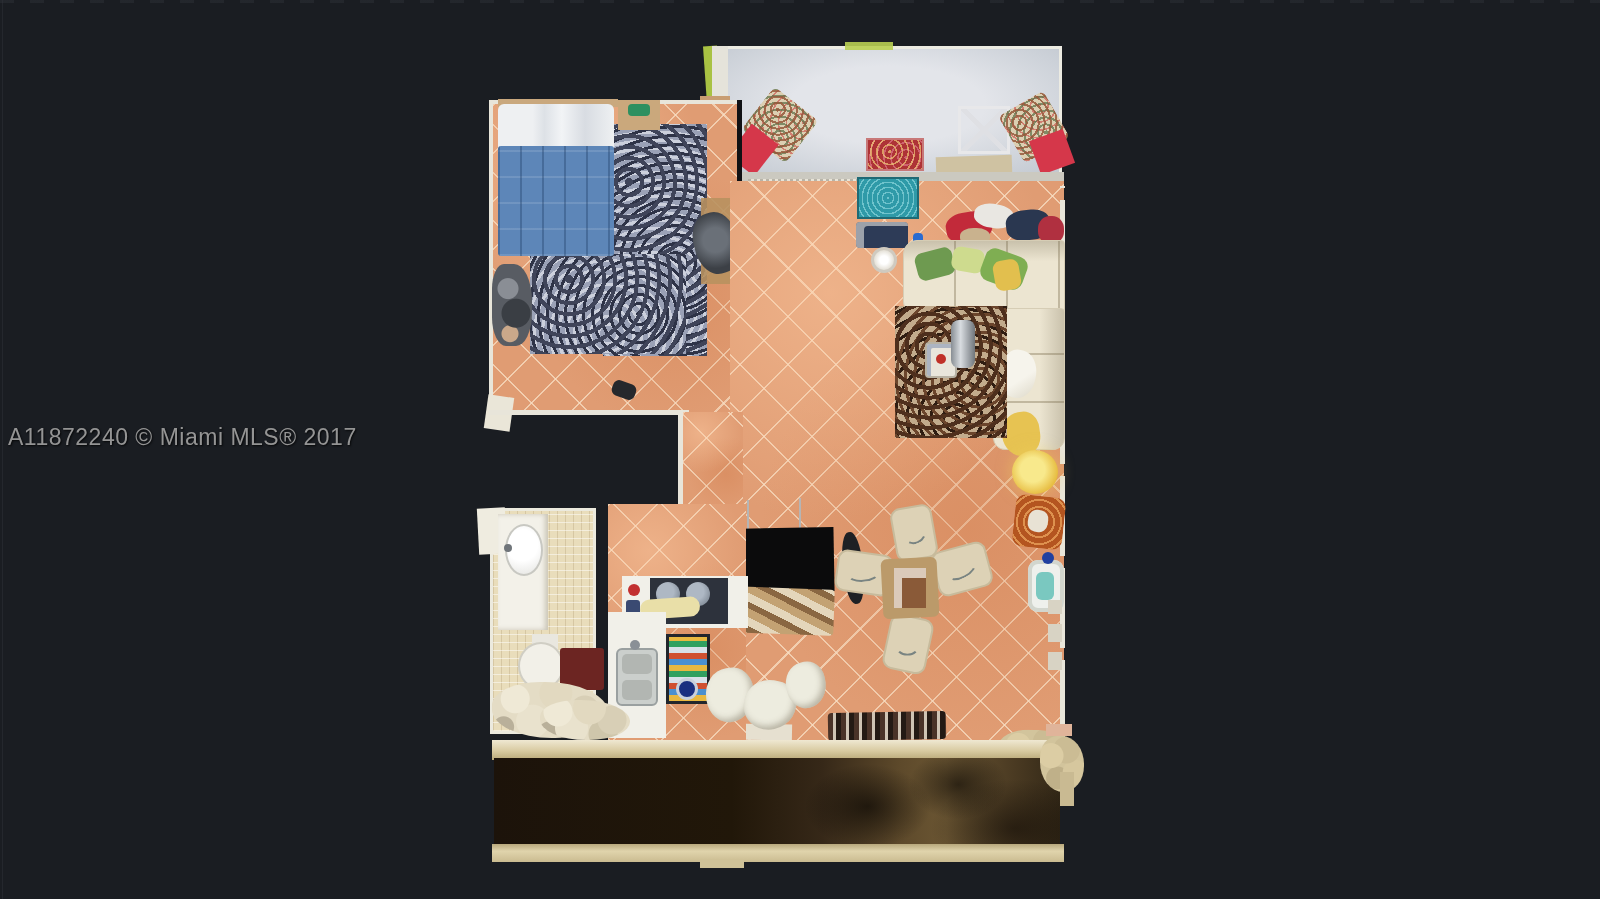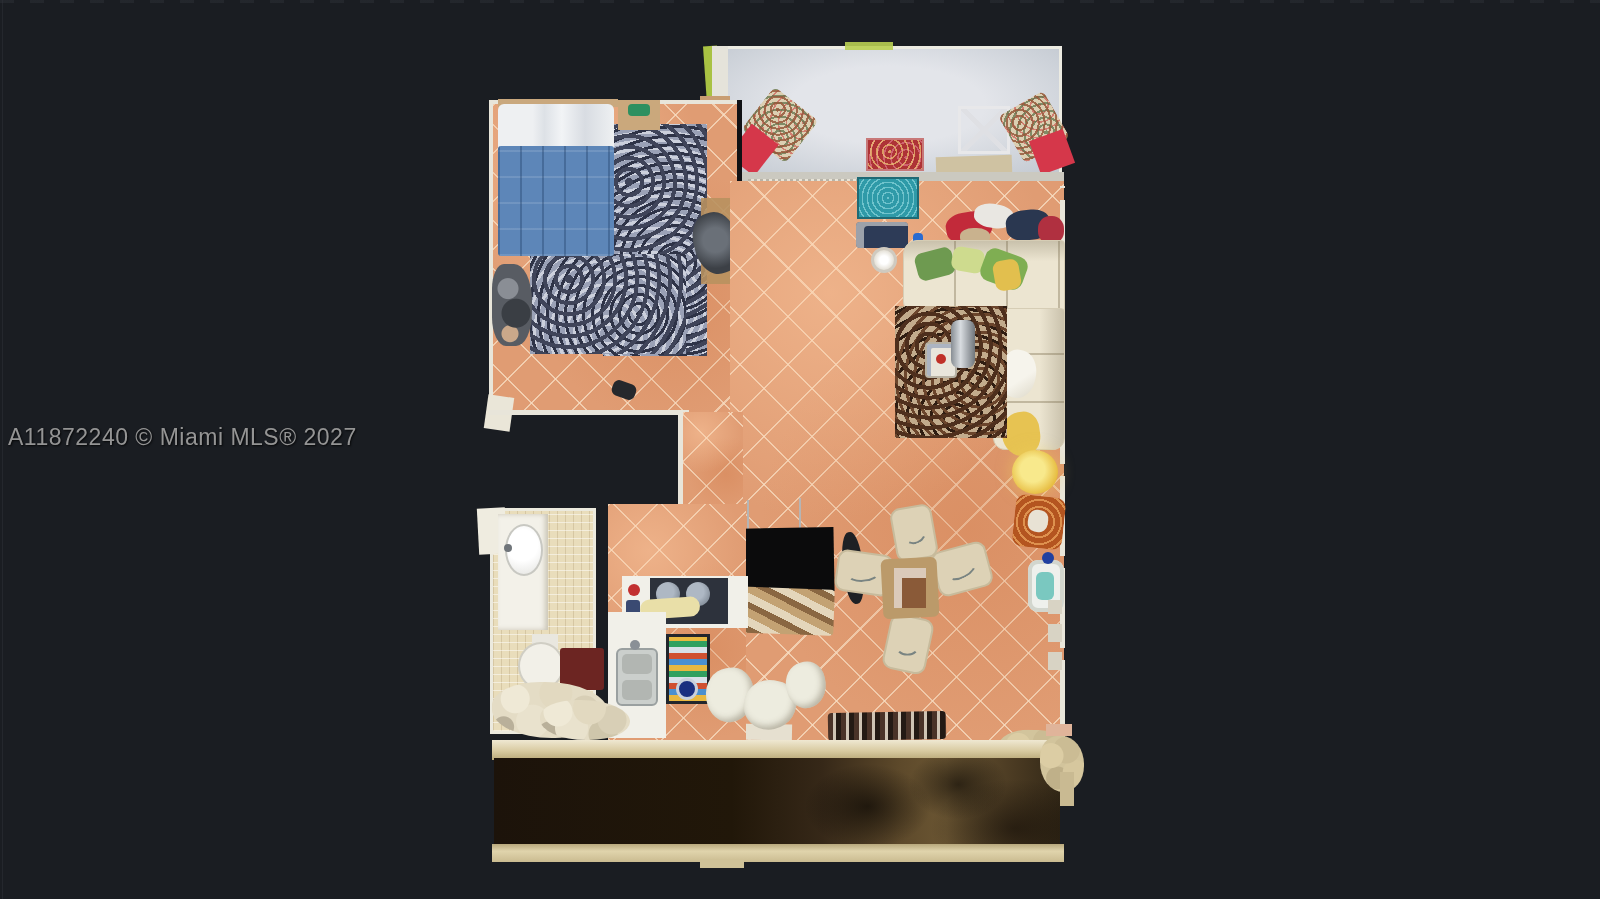--- a/index.html
+++ b/index.html
@@ -71,21 +71,21 @@
   .edge-dashes { background:repeating-linear-gradient(90deg,#2b2f35 0 14px, transparent 14px 30px); opacity:.55; }
 </style>
 </head>
 <body>
 
 <div id="stage">
 
   <div class="abs edge-dashes" style="left:0;top:0;width:1600px;height:3px;"></div>
   <div class="abs" style="left:2px;top:0;width:1px;height:899px;background:#34383e;opacity:.4;"></div>
 
-  <div id="watermark" class="abs">A11872240 © Miami MLS® 2027</div>
+  <div id="watermark" class="abs">A11872240 © Miami MLS® 2017</div>
 
   <div class="abs" style="left:0;top:0;width:1600px;height:899px;">
 
     <div class="abs" style="left:714px;top:46px;width:348px;height:130px;border:3px solid #ecebe2;
                 background:radial-gradient(ellipse at 50% 45%, #e3e5ea 0 40%, #cdd2d9 80%, #c2c8d0 100%);"></div>
     <div class="abs" style="left:705px;top:46px;width:14px;height:58px;background:#a9c243;transform:rotate(-4deg);"></div>
     <div class="abs" style="left:845px;top:42px;width:48px;height:8px;background:#b9cf52;opacity:.9;"></div>
     <div class="abs" style="left:712px;top:46px;width:16px;height:50px;background:#e5e3da;"></div>
     <div class="abs floral" style="left:752px;top:98px;width:56px;height:54px;border-radius:6px;transform:rotate(38deg);"></div>
     <div class="abs" style="left:736px;top:130px;width:34px;height:40px;background:#d5374a;transform:rotate(38deg);"></div>

